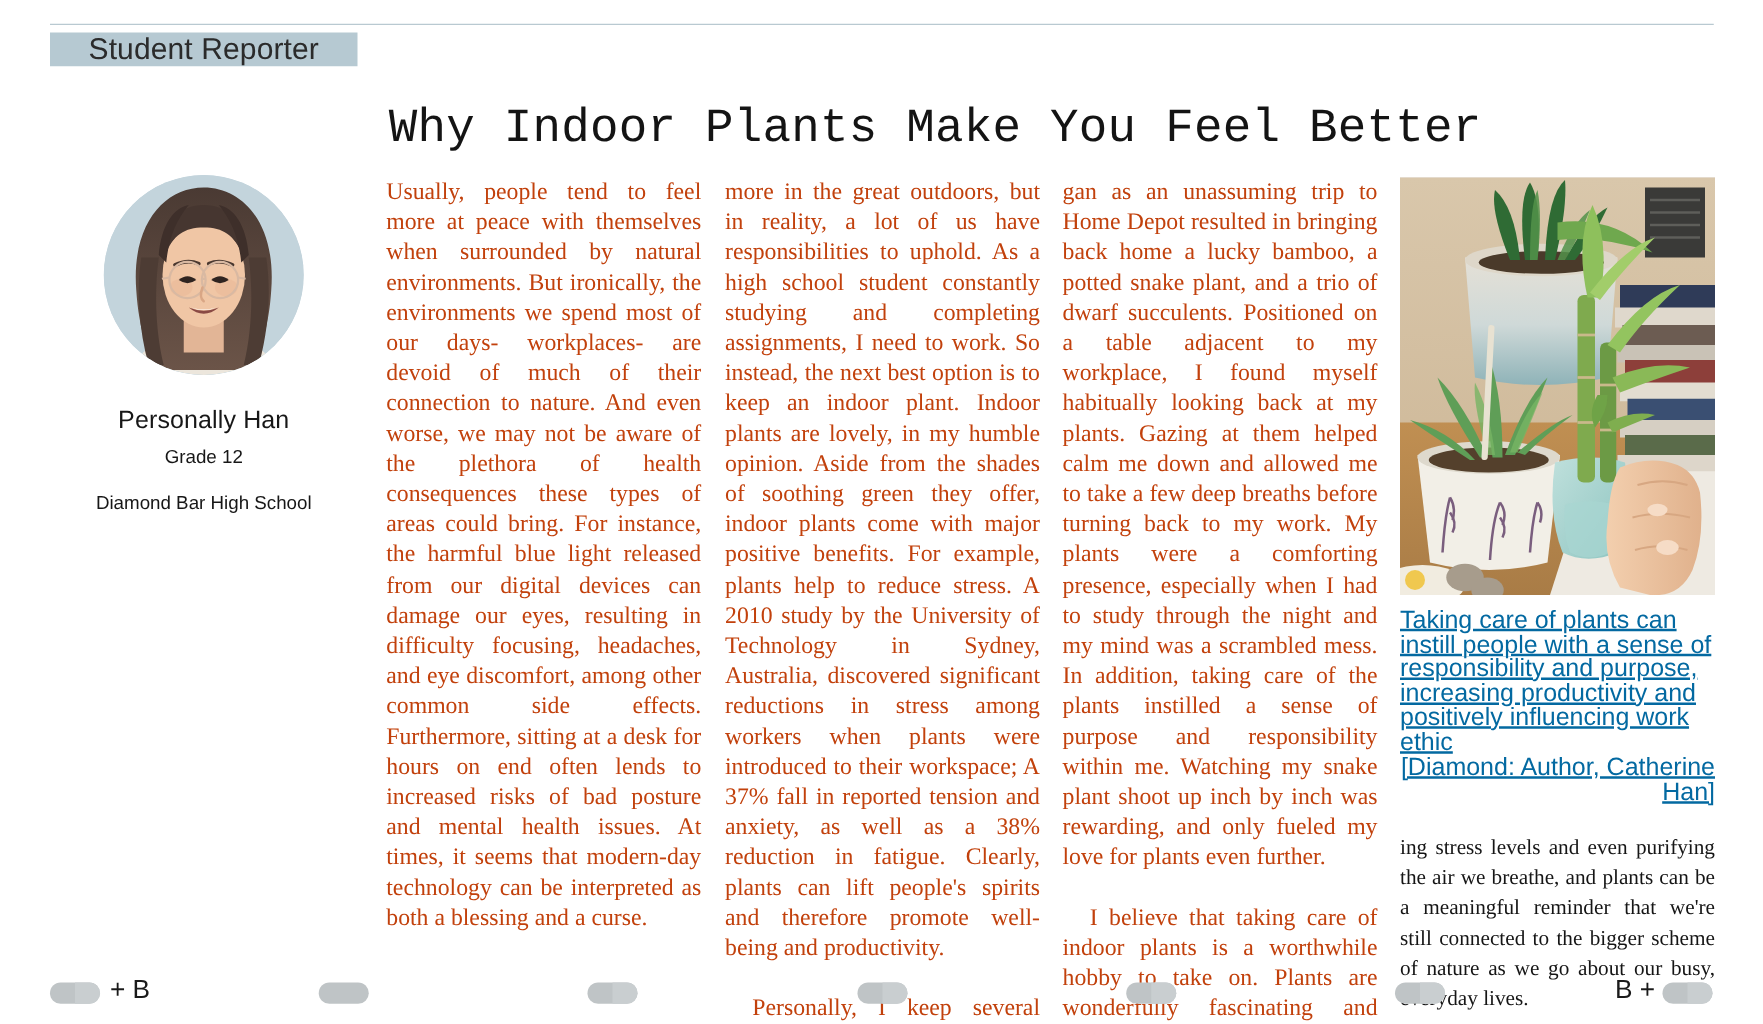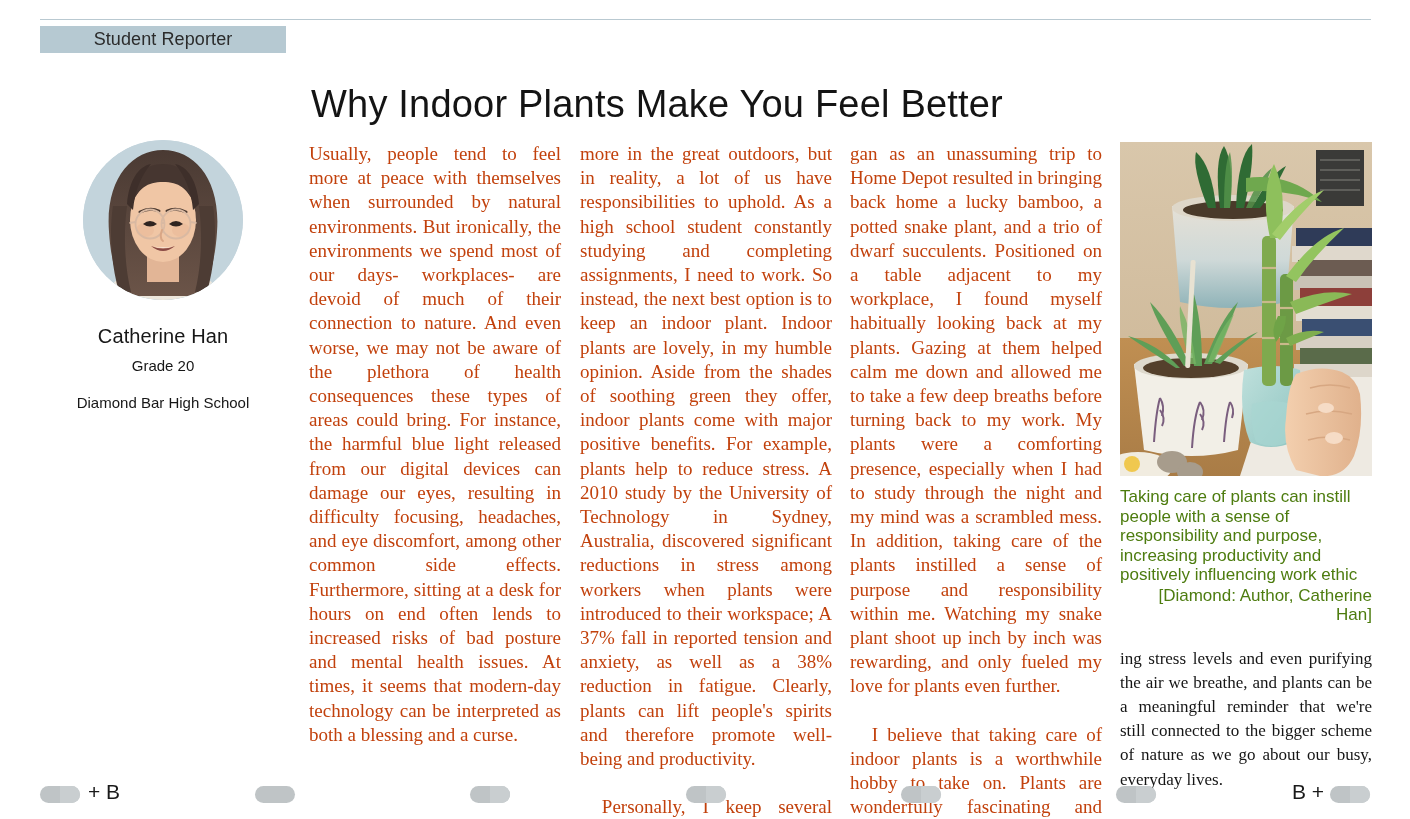--- a/index.html
+++ b/index.html
@@ -33,33 +33,33 @@
     top: 26px;
     width: 246px;
     height: 27px;
     background: #b6c9d2;
     display: flex;
     align-items: center;
     justify-content: center;
   }
   .kicker-label {
     font-family: "Liberation Sans", "DejaVu Sans", sans-serif;
-    font-size: 18px;
+    font-size: 24px;
     color: #2b2b2b;
     letter-spacing: .1px;
     white-space: nowrap;
   }
 
   
   .headline {
     position: absolute;
     left: 311px;
     top: 56px;
     width: 1060px;
-    font-family: Liberation Sans, sans-serif;
+    font-family: Liberation Mono, monospace;
     font-size: 38px;
     font-weight: 400;
     line-height: 46px;
     color: #141414;
     letter-spacing: .2px;
   }
 
   
   .byline {
     position: absolute;
@@ -129,24 +129,25 @@
     height: 334px;
     overflow: hidden;
     position: relative;
     background: #cdbba4;
   }
   .photo svg { display: block; width: 252px; height: 334px; }
 
   .caption {
     margin-top: 11px;
     font-family: "Liberation Sans", "DejaVu Sans", sans-serif;
-    font-size: 17px;
+    font-size: 20px;
     line-height: 19.5px;
-    color: #4d7c0f;
+    color: #0369a1;
     text-align: left;
+    text-decoration: underline;
   }
   .caption-source {
     display: block;
     text-align: right;
     margin-top: 1px;
   }
 
   .col-4-body {
     margin-top: 22px;
     font-size: 17px;
@@ -247,22 +248,22 @@
         <path d="M52.5 82 l-6 1" stroke="#d9b9a2" stroke-width="1.8"></path>
         <path d="M107.5 82 l6 1" stroke="#d9b9a2" stroke-width="1.8"></path>
 
         <path d="M79 90 q-3 8 1 11" stroke="#d9a685" stroke-width="2" fill="none" stroke-linecap="round"></path>
 
         <path d="M68 106 q12 10 24 0 q-12 5 -24 0 Z" fill="#8a4a44"></path>
         <path d="M70 106 q10 4 20 0 q-10 3 -20 0 Z" fill="#ffffff"></path>
       </g>
     </svg>
   </div>
-  <div class="author-name">Catherine Han</div>
-  <div class="author-grade">Grade 20</div>
+  <div class="author-name">Personally Han</div>
+  <div class="author-grade">Grade 12</div>
   <div class="author-school">Diamond Bar High School</div>
 </div>
 
 <div class="col col-1">
   <p>Usually, people tend to feel more at peace with themselves when surrounded by natural environments. But ironically, the environments we spend most of our days- workplaces- are devoid of much of their connection to nature. And even worse, we may not be aware of the plethora of health consequences these types of areas could bring. For instance, the harmful blue light released from our digital devices can damage our eyes, resulting in difficulty focusing, headaches, and eye discomfort, among other common side effects. Furthermore, sitting at a desk for hours on end often lends to increased risks of bad posture and mental health issues. At times, it seems that modern-day technology can be interpreted as both a blessing and a curse.</p>
 </div>
 
 <div class="col col-2">
   <p>more in the great outdoors, but in reality, a lot of us have responsibilities to uphold. As a high school student constantly studying and completing assignments, I need to work. So instead, the next best option is to keep an indoor plant. Indoor plants are lovely, in my humble opinion. Aside from the shades of soothing green they offer, indoor plants come with major positive benefits. For example, plants help to reduce stress. A 2010 study by the University of Technology in Sydney, Australia, discovered significant reductions in stress among workers when plants were introduced to their workspace; A 37% fall in reported tension and anxiety, as well as a 38% reduction in fatigue. Clearly, plants can lift people's spirits and therefore promote well-being and productivity.</p>
   <p>Personally, I keep several indoor plants in my workspace. What be-</p>

